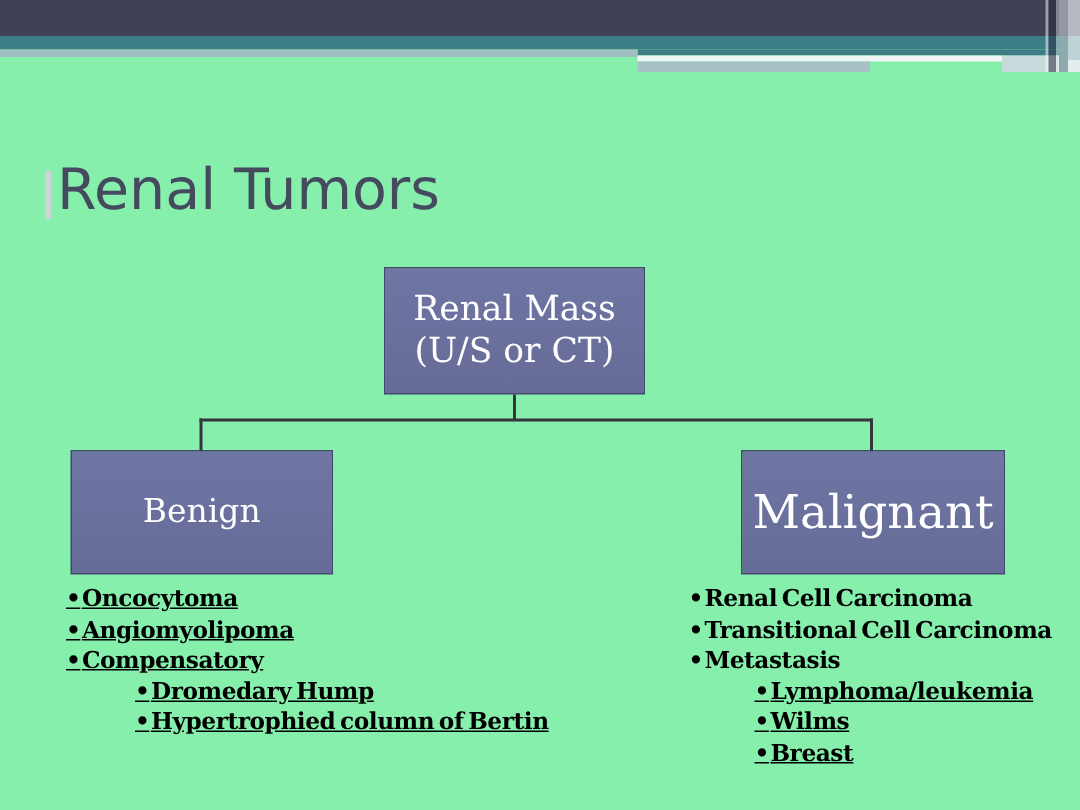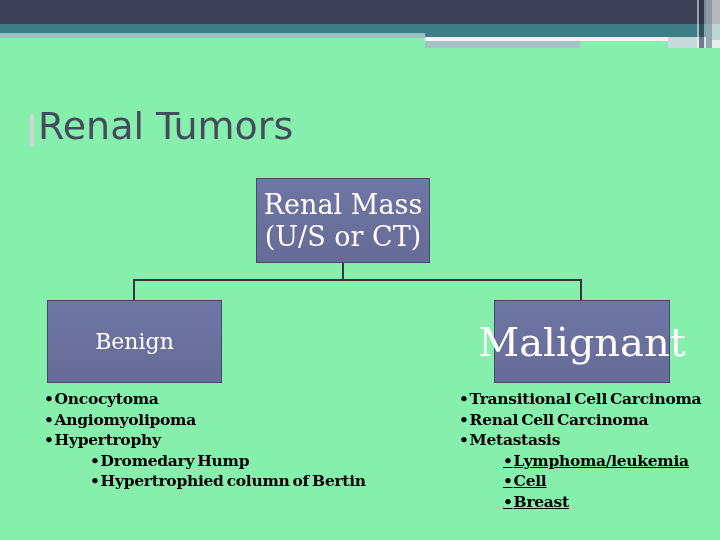--- a/index.html
+++ b/index.html
@@ -38,36 +38,36 @@
   
   .node{
     position:absolute;
     background:linear-gradient(180deg,#7076A4 0%,#666B97 100%);
     border:1px solid #44486A;
     color:#FFFFFF; text-align:center;
     font-family:"DejaVu Serif","Liberation Serif",serif;
     display:flex; flex-direction:column; align-items:center; justify-content:center;
     box-sizing:border-box;
   }
-  .node-root{left:256px; top:178px; width:174px; height:85px; font-size:27px; line-height:1.18;}
+  .node-root{left:256px; top:178px; width:174px; height:85px; font-size:23px; line-height:1.18;}
   .node-benign   {left:47px;  top:300px; width:175px; height:83px; font-size:22px;}
-  .node-malignant{left:494px; top:300px; width:176px; height:83px; font-size:40px;}
+  .node-malignant{left:494px; top:300px; width:176px; height:83px; font-size:31px;}
   .conn{position:absolute; background:#35363D;}
   .conn-root-v {left:342px; top:263px; width:2px;  height:17px;}
   .conn-h      {left:133px; top:279px; width:449px; height:2px;}
   .conn-left-v {left:133px; top:279px; width:2px;  height:22px;}
   .conn-right-v{left:580px; top:279px; width:2px;  height:22px;}
 
   
   .blist{
     position:absolute; font-family:"DejaVu Serif","Liberation Serif",serif;
     font-weight:700; font-size:15.5px; line-height:20.6px; color:#000000;
     letter-spacing:-0.3px; word-spacing:-2px; white-space:nowrap;
   }
-  .blist-benign   {left:44px;  top:389px;}
+  .blist-benign   {left:44px;  top:389px;text-decoration:underline;}
   .blist-malignant{left:459px; top:389px;}
   .li{display:block;}
   .lvl2-benign   {padding-left:46px;}
   .lvl2-malignant{padding-left:44px;text-decoration:underline;}
   .blt{margin-right:1px;}
 </style>
 </head>
 <body>
 
 <div class="slide">
@@ -108,44 +108,44 @@
   </div>
 
   <div class="blist blist-benign">
     <div class="li">
       <span class="blt">•</span><span>Oncocytoma</span>
     </div>
     <div class="li">
       <span class="blt">•</span><span>Angiomyolipoma</span>
     </div>
     <div class="li">
-      <span class="blt">•</span><span>Hypertrophy</span>
+      <span class="blt">•</span><span>Compensatory</span>
     </div>
     <div class="li lvl2-benign">
       <span class="blt">•</span><span>Dromedary Hump</span>
     </div>
     <div class="li lvl2-benign">
       <span class="blt">•</span><span>Hypertrophied column of Bertin</span>
     </div>
   </div>
 
   <div class="blist blist-malignant">
     <div class="li">
-      <span class="blt">•</span><span>Transitional Cell Carcinoma</span>
+      <span class="blt">•</span><span>Renal Cell Carcinoma</span>
     </div>
     <div class="li">
-      <span class="blt">•</span><span>Renal Cell Carcinoma</span>
+      <span class="blt">•</span><span>Transitional Cell Carcinoma</span>
     </div>
     <div class="li">
       <span class="blt">•</span><span>Metastasis</span>
     </div>
     <div class="li lvl2-malignant">
       <span class="blt">•</span><span>Lymphoma/leukemia</span>
     </div>
     <div class="li lvl2-malignant">
-      <span class="blt">•</span><span>Cell</span>
+      <span class="blt">•</span><span>Wilms</span>
     </div>
     <div class="li lvl2-malignant">
       <span class="blt">•</span><span>Breast</span>
     </div>
   </div>
 
 </div>
 
 </body></html>

